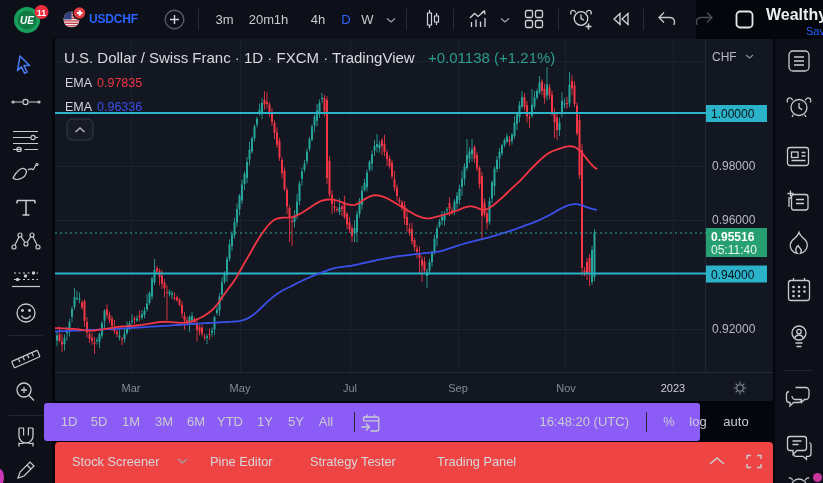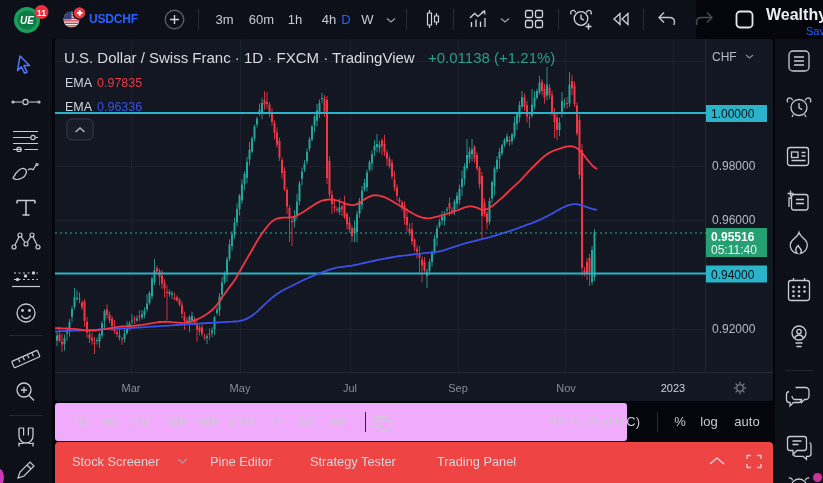--- a/index.html
+++ b/index.html
@@ -1,21 +1,21 @@
 <!DOCTYPE html>
 <html><head><meta charset="utf-8"><style>
 *{margin:0;padding:0;box-sizing:border-box}
 html,body{width:823px;height:483px;overflow:hidden;background:#04060b;
  font-family:"Liberation Sans",sans-serif;-webkit-font-smoothing:antialiased}
 .abs{position:absolute}
 #topbar{position:absolute;left:0;top:0;width:696px;height:39px;background:#0d1018}
 #leftbar{position:absolute;left:0;top:39px;width:52px;height:444px;background:#0d1018}
 #rightbar{position:absolute;left:775px;top:39px;width:48px;height:444px;background:#0d1018}
 #chartpane{position:absolute;left:55px;top:39px;width:718px;height:362px;background:#131722;border-radius:3px}
-#btnrow{position:absolute;left:55px;top:403px;width:572px;height:38px;background:#f0abfc;border-radius:3px}
+#btnrow{position:absolute;left:44px;top:403px;width:656px;height:38px;background:#8b5cf6;border-radius:3px}
 #footer{position:absolute;left:55px;top:442px;width:718px;height:41px;background:#ef4444;border-radius:4px 4px 0 0}
 .sep-v{position:absolute;width:1px;background:#272b36}
 .tf{position:absolute;top:0;height:39px;line-height:39px;color:#c9cbd2;font-size:13px;font-weight:500;text-align:center}
 .licon{position:absolute;left:0;width:52px;text-align:center}
 .ricon{position:absolute;left:0;width:48px;text-align:center}
 svg{display:block}
 .txt{position:absolute;white-space:nowrap}
 </style></head>
 <body>
 <div id="topbar">
@@ -50,23 +50,23 @@
   <rect x="15" y="7" width="5.4" height="2" fill="#fff"></rect>
   <rect x="16.7" y="5.3" width="2" height="5.4" fill="#fff"></rect>
  </svg>
  <div class="txt" style="left:89px;top:12px;font-size:12px;font-weight:700;color:#2962ff;letter-spacing:-.2px">USDCHF</div>
  <svg class="abs" style="left:164px;top:9px" width="21" height="21" viewBox="0 0 21 21" fill="none" stroke="#d1d4dc" stroke-width="1.4">
   <circle cx="10.5" cy="10.5" r="9.3" stroke="#565a66"></circle>
       <path d="M10.5 6v9M6 10.5h9"></path>
  </svg>
  <div class="sep-v" style="left:198px;top:9px;height:21px"></div>
  <div class="tf" style="left:211px;width:27px">3m</div>
- <div class="tf" style="left:248px;width:27px">60m</div>
- <div class="tf" style="left:286px;width:18px">1h</div>
- <div class="tf" style="left:320px;width:18px">4h</div>
+ <div class="tf" style="left:248px;width:27px">20m</div>
+ <div class="tf" style="left:272px;width:18px">1h</div>
+ <div class="tf" style="left:309px;width:18px">4h</div>
  <div class="tf" style="left:340px;width:12px;color:#2962ff">D</div>
  <div class="tf" style="left:360px;width:15px">W</div>
  <svg class="abs" style="left:385px;top:16px" width="12" height="8" viewBox="0 0 12 8" fill="none" stroke="#9b9eab" stroke-width="1.3">
       <path d="M2 2.5l4 3.5 4-3.5"></path>
     </svg>
  <div class="sep-v" style="left:406px;top:9px;height:21px"></div>
 
  <svg class="abs" style="left:419px;top:5px" width="28" height="28" viewBox="0 0 28 28" fill="none" stroke="#d1d4dc" stroke-width="1.2">
   <path d="M10.5 5v3M10.5 20v3M8.5 8h4v12h-4zM17.5 8v3M17.5 17v3M15.5 11h4v6h-4z"></path>
  </svg>

